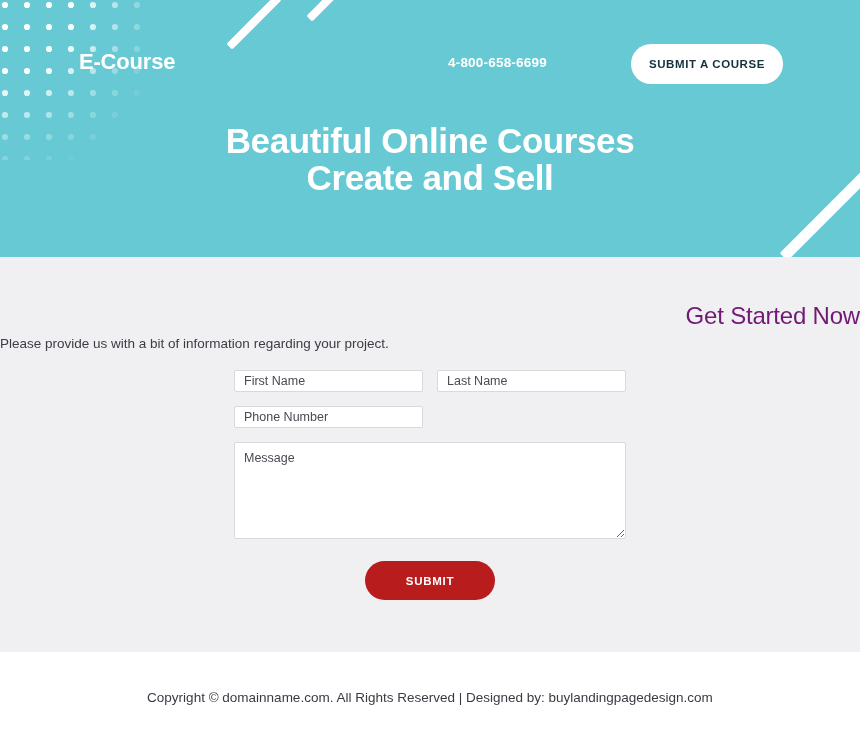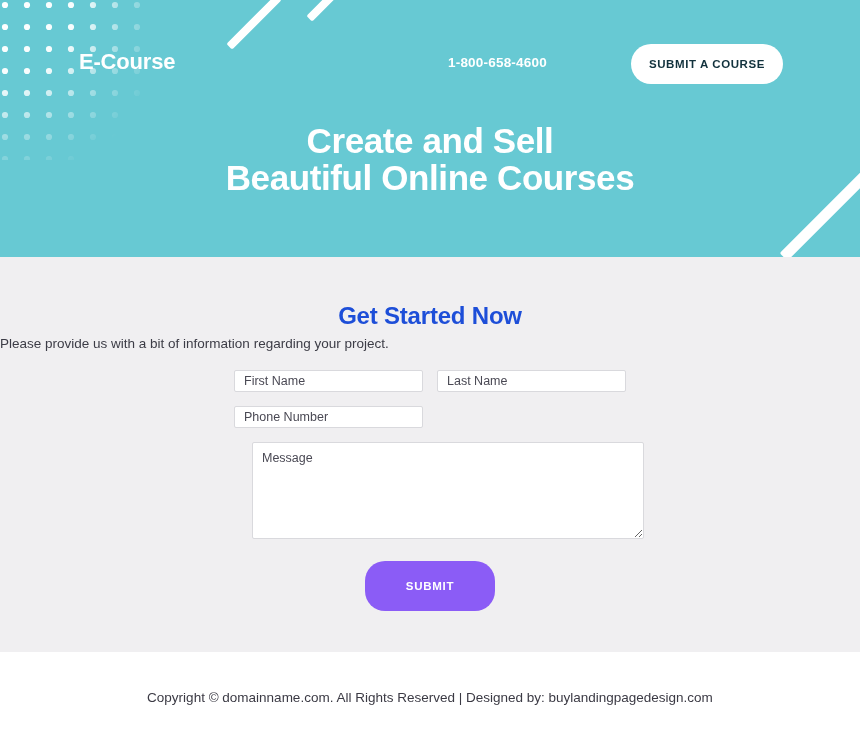--- a/index.html
+++ b/index.html
@@ -145,24 +145,24 @@
     width: 860px;
     height: 395px;
     background: #f0eff1;
   }
 
   .form-title {
     position: absolute;
     left: 0;
     top: 47px;
     width: 860px;
-    text-align: center;
-    color: #1d4ed8;
+    text-align: right;
+    color: #701a75;
     font-size: 24px;
-    font-weight: bold;
+    font-weight: normal;
     letter-spacing: -0.2px;
     line-height: 1;
   }
 
   .form-subtitle {
     position: absolute;
     left: 0;
     top: 80px;
     width: 860px;
     text-align: left;
@@ -205,34 +205,33 @@
     background: #ffffff;
     border: 1px solid #d9d9dd;
     border-radius: 2px;
     padding: 8px 9px;
     font-family: "Liberation Sans", sans-serif;
     font-size: 12.5px;
     color: #34333c;
     outline: none;
     resize: vertical;
     display: block;
-    margin-left: 18px;
   }
   .message-field::placeholder { color: #4a4954; opacity: 1; }
 
   .submit-wrap {
     width: 392px;
     text-align: center;
     margin-top: 22px;
   }
 
   .submit-button {
     width: 130px;
-    height: 50px;
-    background: #8b5cf6;
+    height: 39px;
+    background: #b91c1c;
     border: none;
     border-radius: 20px;
     color: #ffffff;
     font-family: "Liberation Sans", sans-serif;
     font-size: 11.5px;
     font-weight: bold;
     letter-spacing: 0.7px;
     cursor: pointer;
   }
 
@@ -279,28 +278,28 @@
       <rect x="-8" y="-8" width="158" height="168" fill="url(#dots)" mask="url(#dotMask)"></rect>
     </svg>
 
     <div class="stripe stripe-a"></div>
     <div class="stripe stripe-b"></div>
     <div class="stripe stripe-c"></div>
 
     <div class="hero-topbar">
       <div class="logo">E-Course</div>
 
-      <div class="phone">1-800-658-4600</div>
+      <div class="phone">4-800-658-6699</div>
 
       <button class="cta-button">SUBMIT A COURSE</button>
     </div>
 
     <div class="hero-heading">
+      <span class="line">Beautiful Online Courses</span>
       <span class="line">Create and Sell</span>
-      <span class="line">Beautiful Online Courses</span>
     </div>
   </div>
 
   <div class="form-section">
 
     <div class="form-title">Get Started Now</div>
 
     <div class="form-subtitle">Please provide us with a bit of information regarding your project.</div>
 
     <div class="form-fields">

